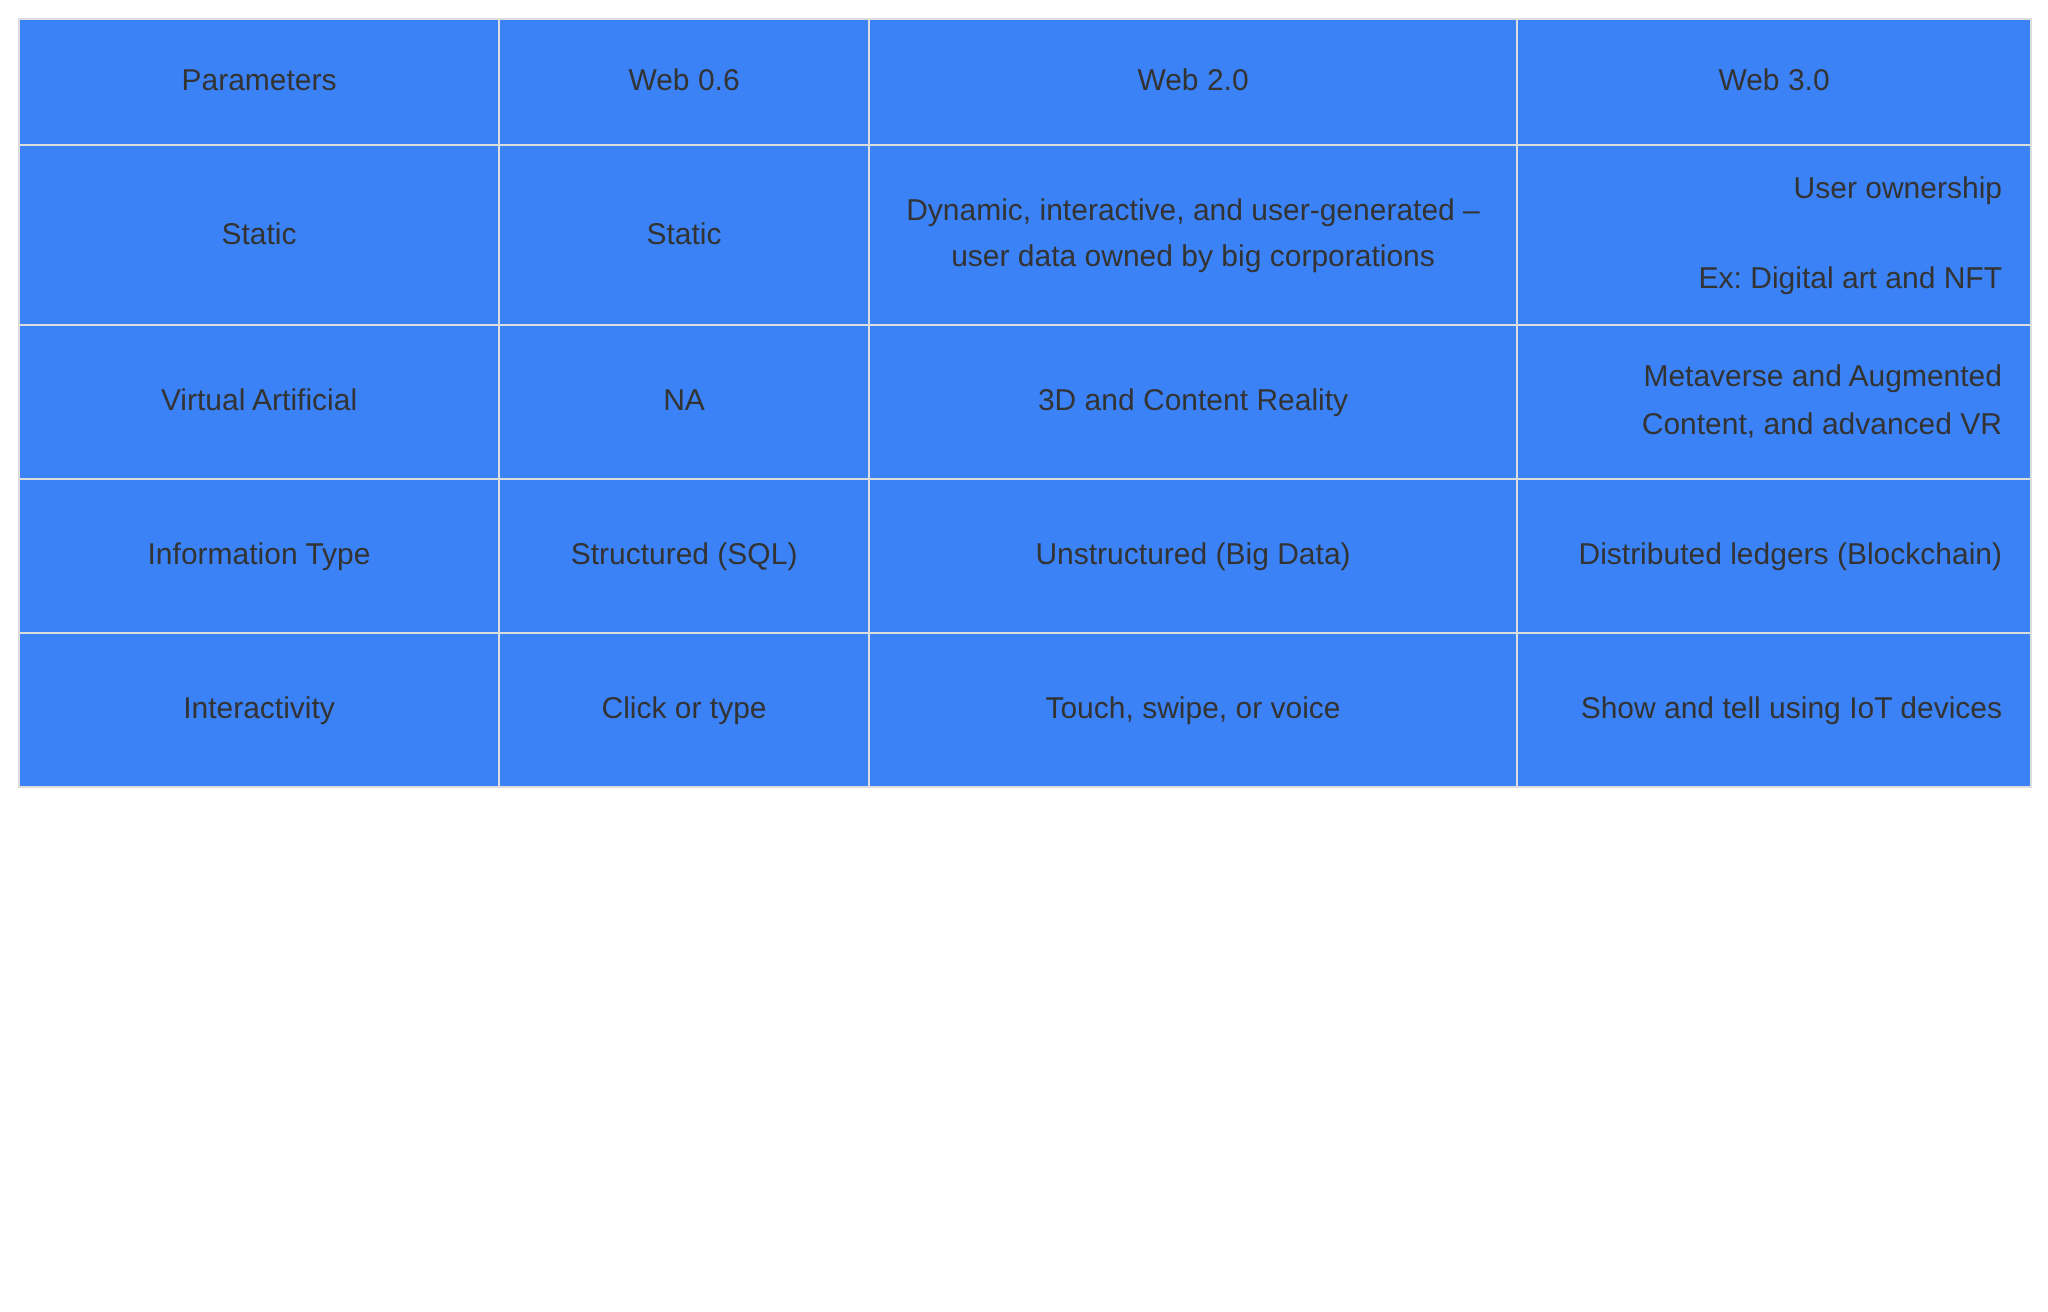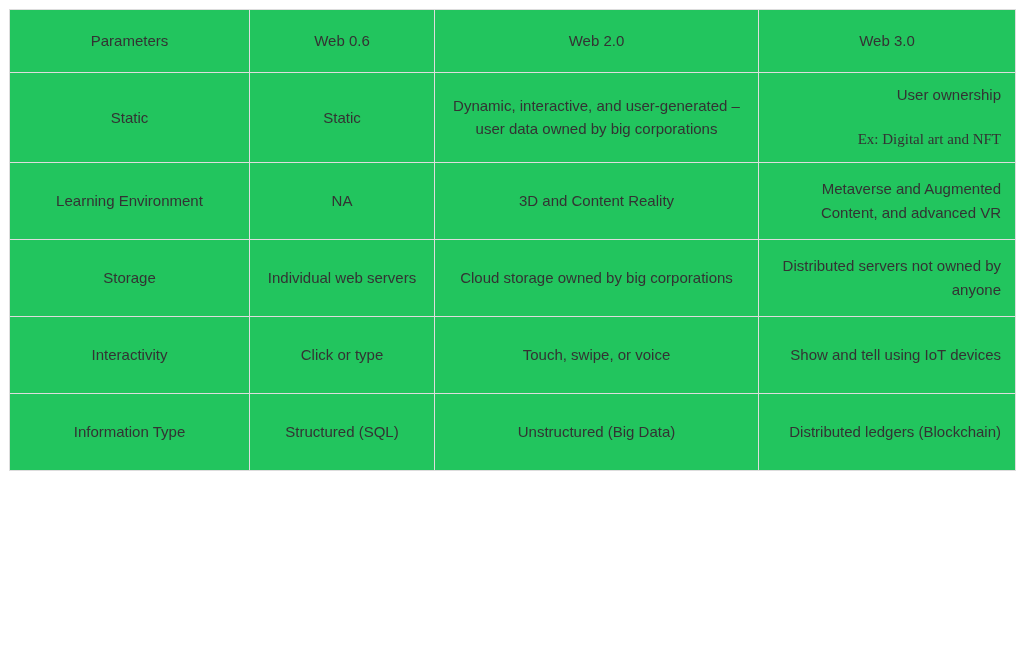--- a/index.html
+++ b/index.html
@@ -17,21 +17,21 @@
   .table-wrap {
     position: absolute;
     left: 9px;
     top: 9px;
     width: 1006px;
   }
   table.comparison {
     border-collapse: collapse;
     width: 1006px;
     table-layout: fixed;
-    background: #22c55e;
+    background: #3b82f6;
   }
   table.comparison col.c-param  { width: 240px; }
   table.comparison col.c-web1   { width: 185px; }
   table.comparison col.c-web2   { width: 324px; }
   table.comparison col.c-web3   { width: 257px; }
 
   table.comparison th,
   table.comparison td {
     border: 1px solid #dddddd;
     text-align: center;
@@ -50,21 +50,20 @@
   }
   table.comparison tbody td {
     height: 56px;
   }
   .cell-para {
     margin: 0;
     text-align: right;
   }
   .cell-para + .cell-para {
     margin-top: 22px;
-    font-family: Liberation Serif, serif;
   }
 </style>
 </head>
 <body>
 
 <div class="table-wrap">
   <table class="comparison">
     <colgroup>
       <col class="c-param">
       <col class="c-web1">
@@ -83,46 +82,38 @@
       <tr>
         <td>Static</td>
         <td>Static</td>
         <td>Dynamic, interactive, and user-generated – user data owned by big corporations</td>
         <td>
           <p class="cell-para">User ownership</p>
           <p class="cell-para">Ex: Digital art and NFT</p>
         </td>
       </tr>
       <tr>
-        <td>Learning Environment</td>
+        <td>Virtual Artificial</td>
         <td>NA</td>
         <td>3D and Content Reality</td>
         <td>
           <p class="cell-para">Metaverse and Augmented Content, and advanced VR</p>
         </td>
       </tr>
       <tr>
-        <td>Storage</td>
-        <td>Individual web servers</td>
-        <td>Cloud storage owned by big corporations</td>
+        <td>Information Type</td>
+        <td>Structured (SQL)</td>
+        <td>Unstructured (Big Data)</td>
         <td>
-          <p class="cell-para">Distributed servers not owned by anyone</p>
+          <p class="cell-para">Distributed ledgers (Blockchain)</p>
         </td>
       </tr>
       <tr>
         <td>Interactivity</td>
         <td>Click or type</td>
         <td>Touch, swipe, or voice</td>
         <td>
           <p class="cell-para">Show and tell using IoT devices</p>
         </td>
       </tr>
-      <tr>
-        <td>Information Type</td>
-        <td>Structured (SQL)</td>
-        <td>Unstructured (Big Data)</td>
-        <td>
-          <p class="cell-para">Distributed ledgers (Blockchain)</p>
-        </td>
-      </tr>
     </tbody>
   </table>
 </div>
 
 </body></html>

